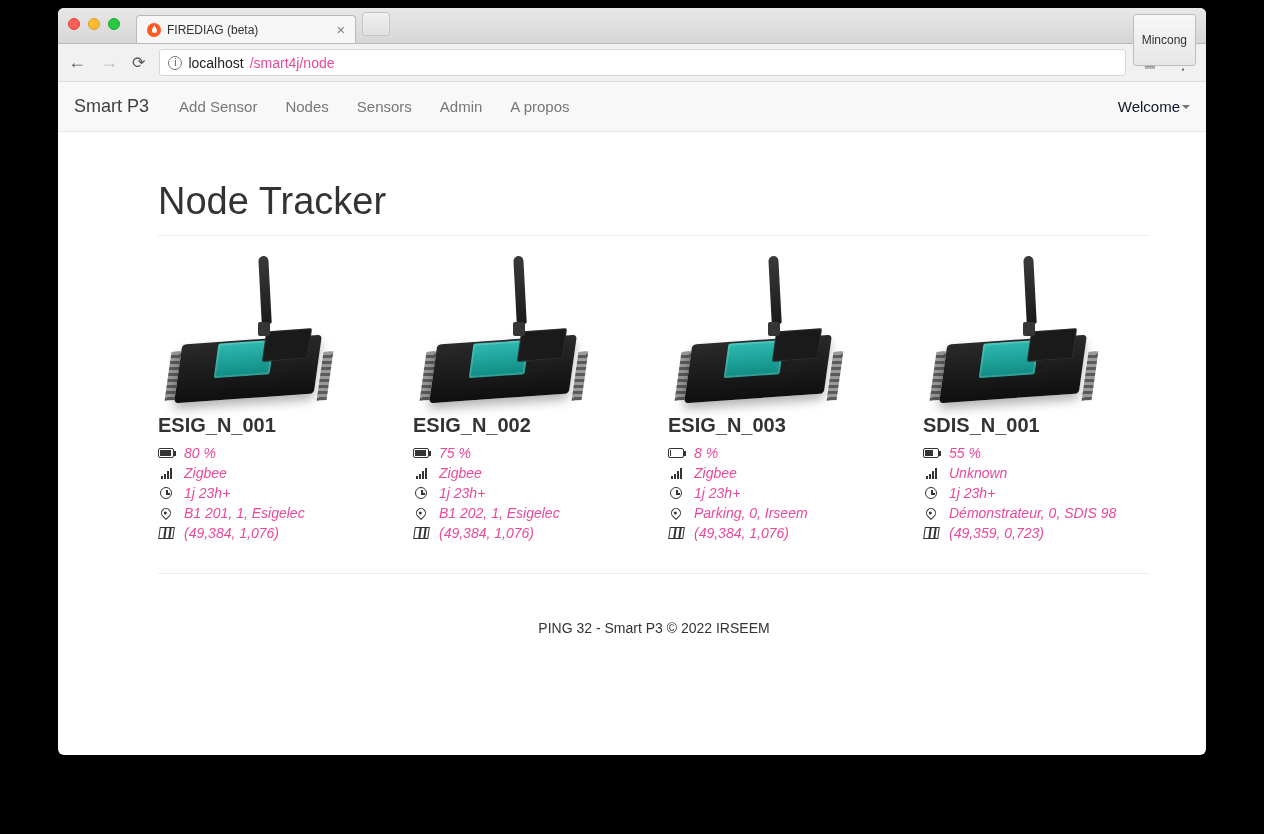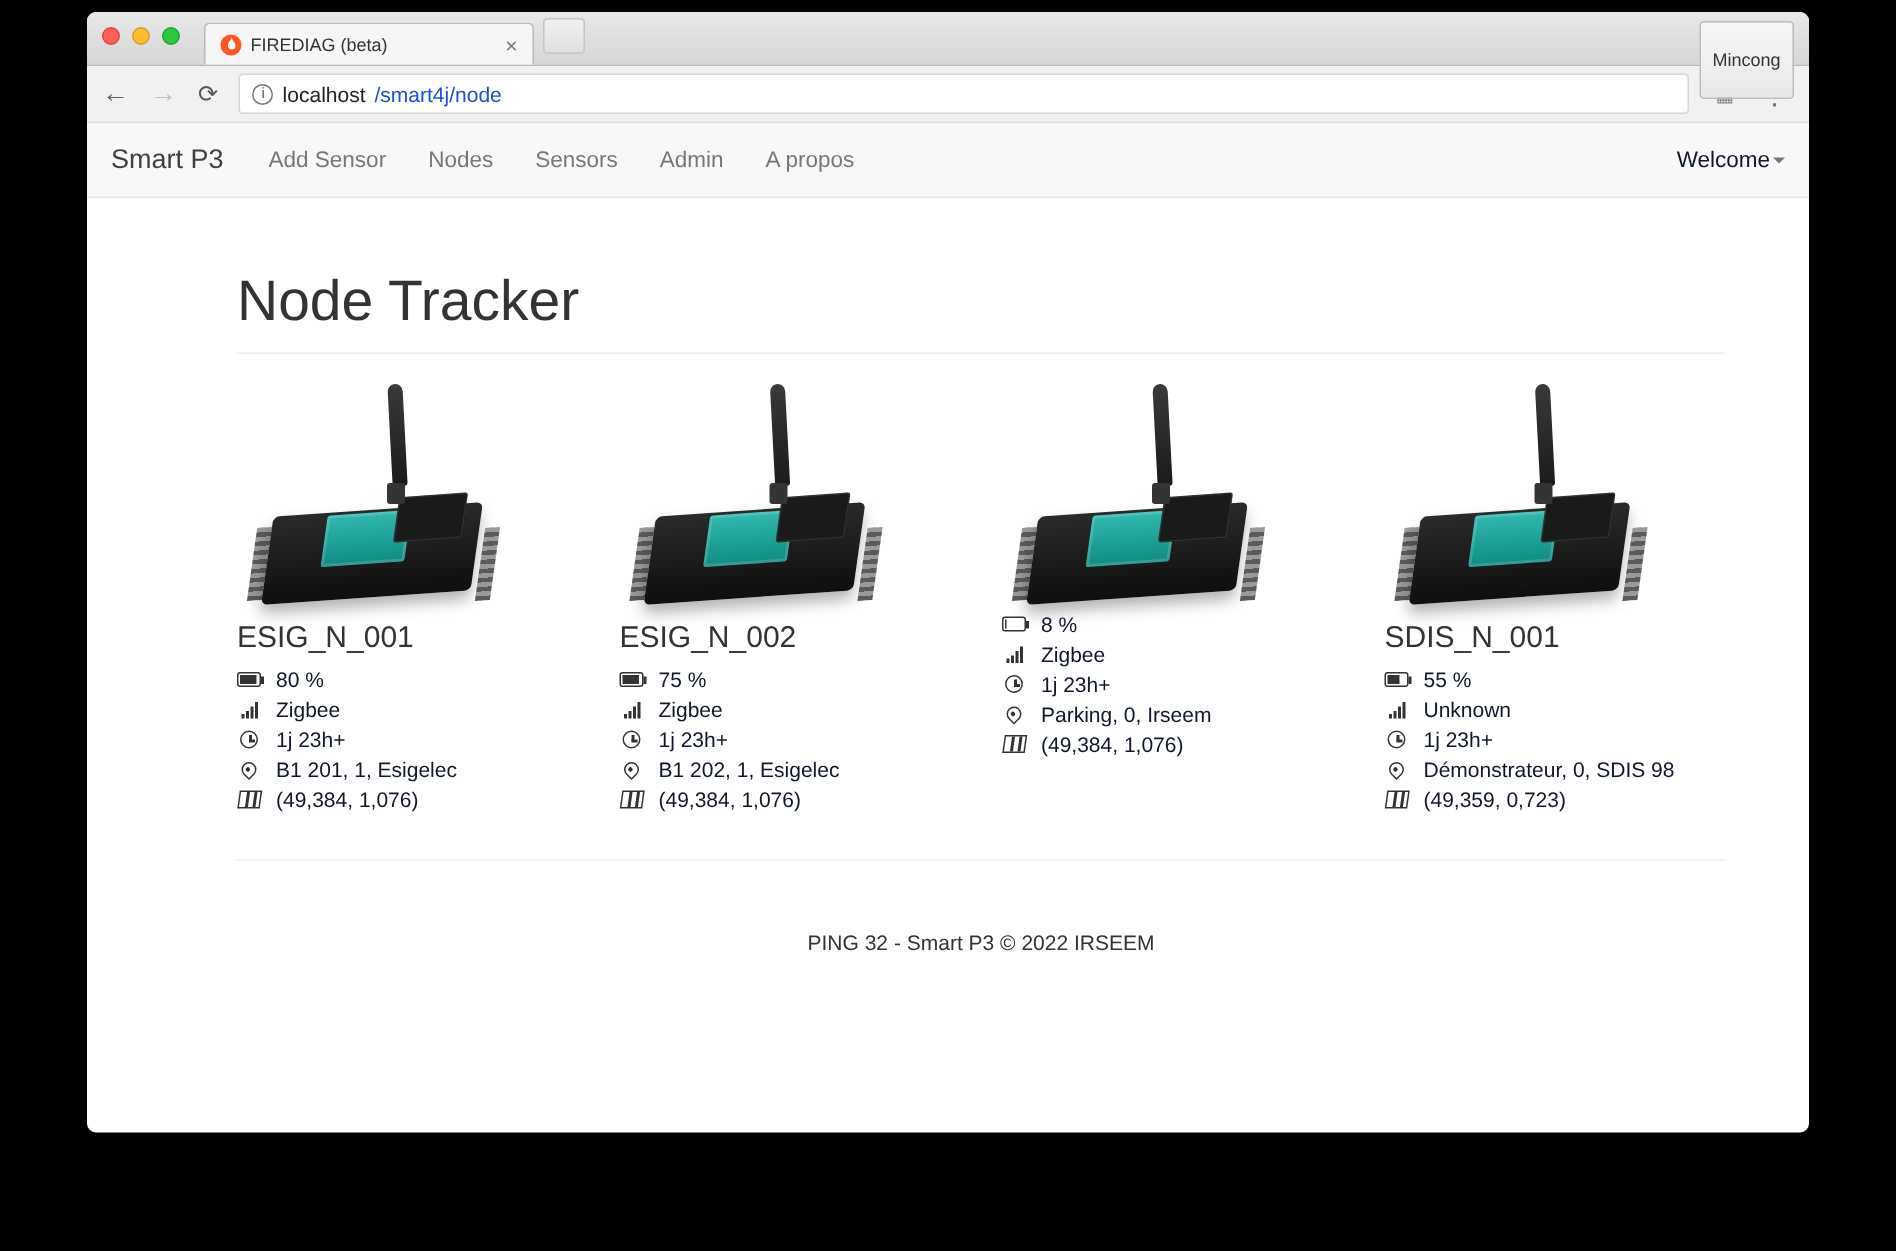--- a/index.html
+++ b/index.html
@@ -125,21 +125,21 @@
       font-size:14px;
       color:#333;
       gap:6px;
     }
     .info-icon{
       width:14px;height:14px;border:1px solid #777;border-radius:50%;
       display:flex;align-items:center;justify-content:center;
       font-size:10px;color:#555;
     }
     .url-host{color:#222;}
-    .url-path{color:#1d4ed8;}
+    .url-path{color:#ec4899;}
     .ext-icon{color:#8a8a8a;font-size:13px;margin-left:4px;}
     .menu-dots{color:#6f6f6f;font-size:18px;padding:0 4px;}
     
     .page-nav{
       height:50px;
       background:#f8f8f8;
       border-bottom:1px solid #e7e7e7;
       display:flex;
       align-items:center;
       padding:0 16px;
@@ -183,30 +183,31 @@
       margin-top:18px;
       border-bottom:1px solid #eee;
       padding-bottom:28px;
     }
     .node-card{
       flex:1;
       font-size:14px;
       color:#333;
     }
     .node-card h3{
-      font-weight:400;
+      font-weight:700;
       font-size:20px;
       margin:10px 0 8px 0;
     }
     .node-card .row{
       display:flex;
       align-items:center;
       gap:10px;
       margin:4px 0;
-      color:#0f172a;
+      color:#ec4899;
+      font-style:italic;
     }
     .row-icon{
       width:16px;
       display:inline-flex;justify-content:center;
       color:#333;
     }
     
     .board{position:relative;width:170px;height:150px;margin-left:10px;}
     .board .pcb{
       position:absolute;bottom:6px;left:10px;
@@ -447,20 +448,21 @@
       <span class="edge-l"></span>
       <span class="pcb"></span>
       <span class="chip"></span>
       <span class="mod"></span>
       <span class="edge-r"></span>
       <span class="ant">
               <span class="stick"></span>
               <span class="joint"></span>
             </span>
     </div>
+    <h3>ESIG_N_003</h3>
     <div class="row">
       <span class="row-icon">
         <span class="i-batt">
                 <i style="width:1px"></i>
               </span>
       </span>
       <span>8 %</span>
     </div>
     <div class="row">
       <span class="row-icon">

